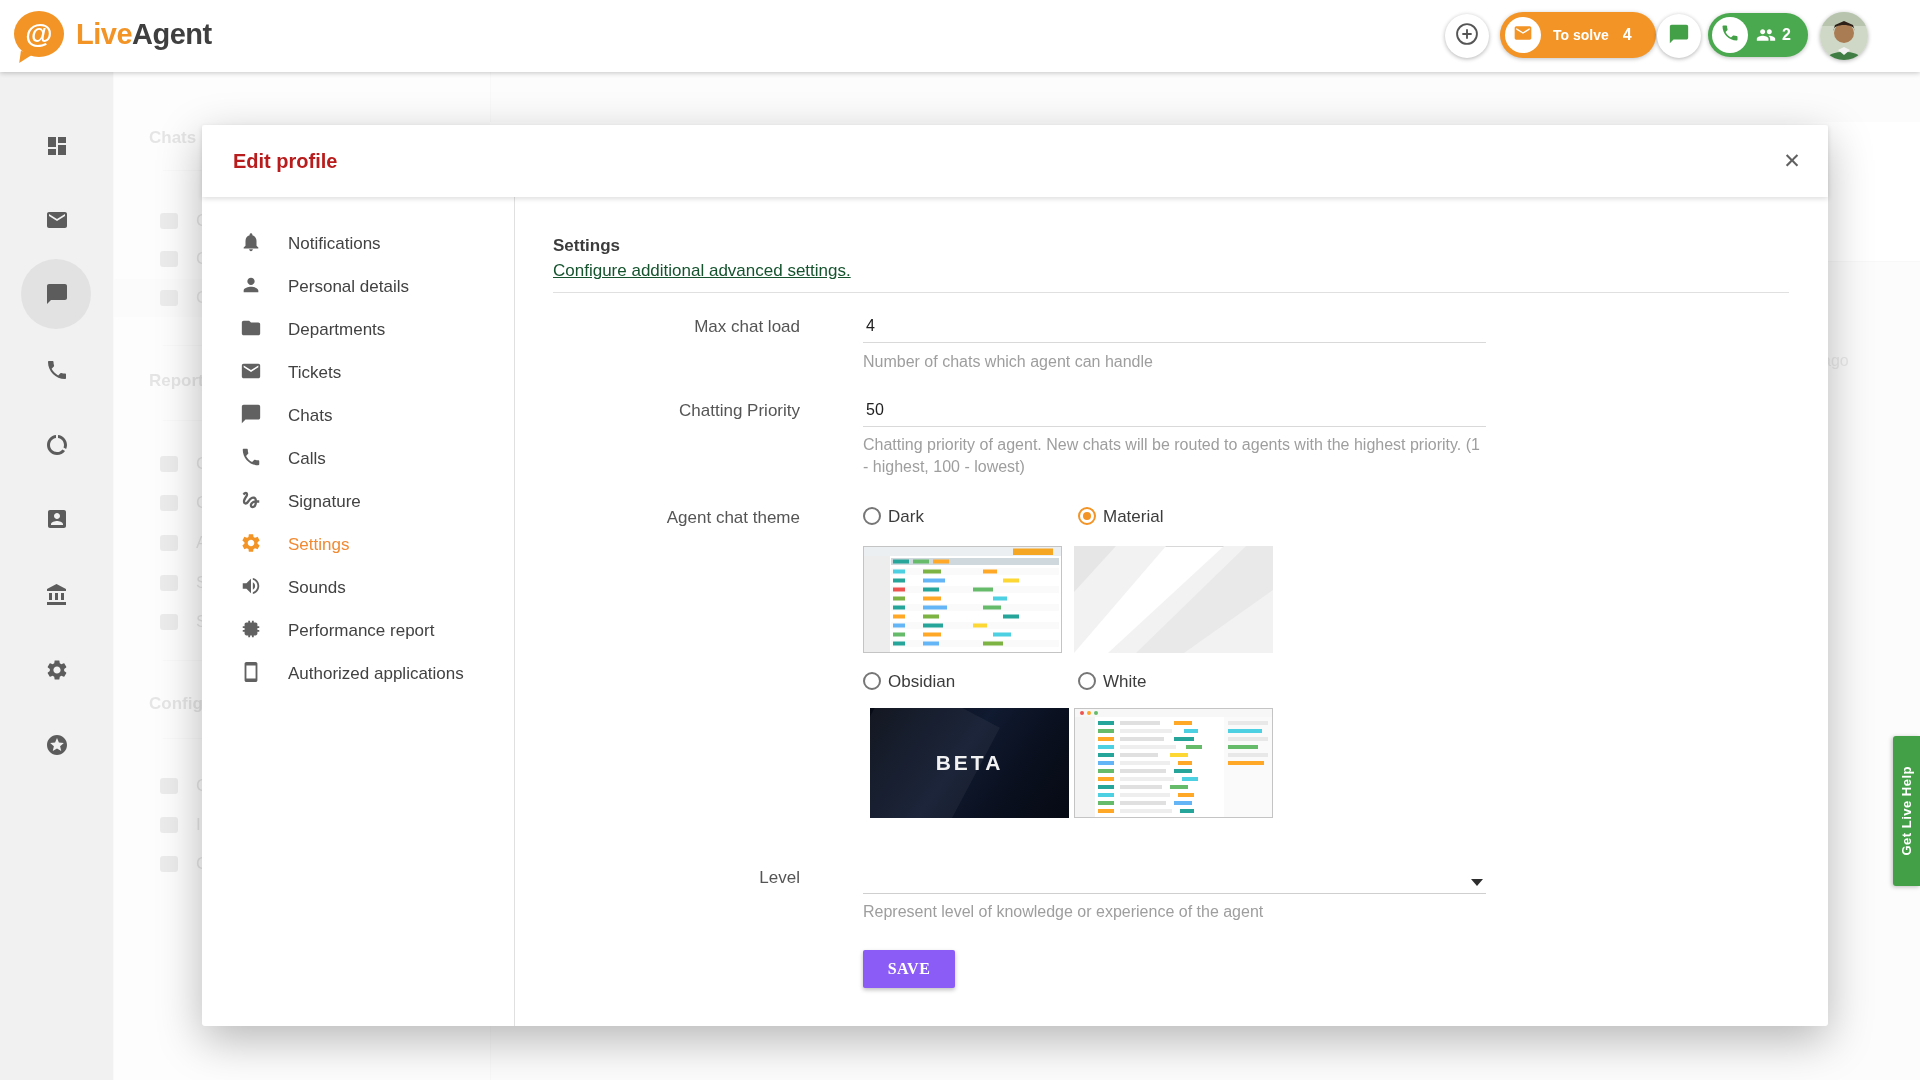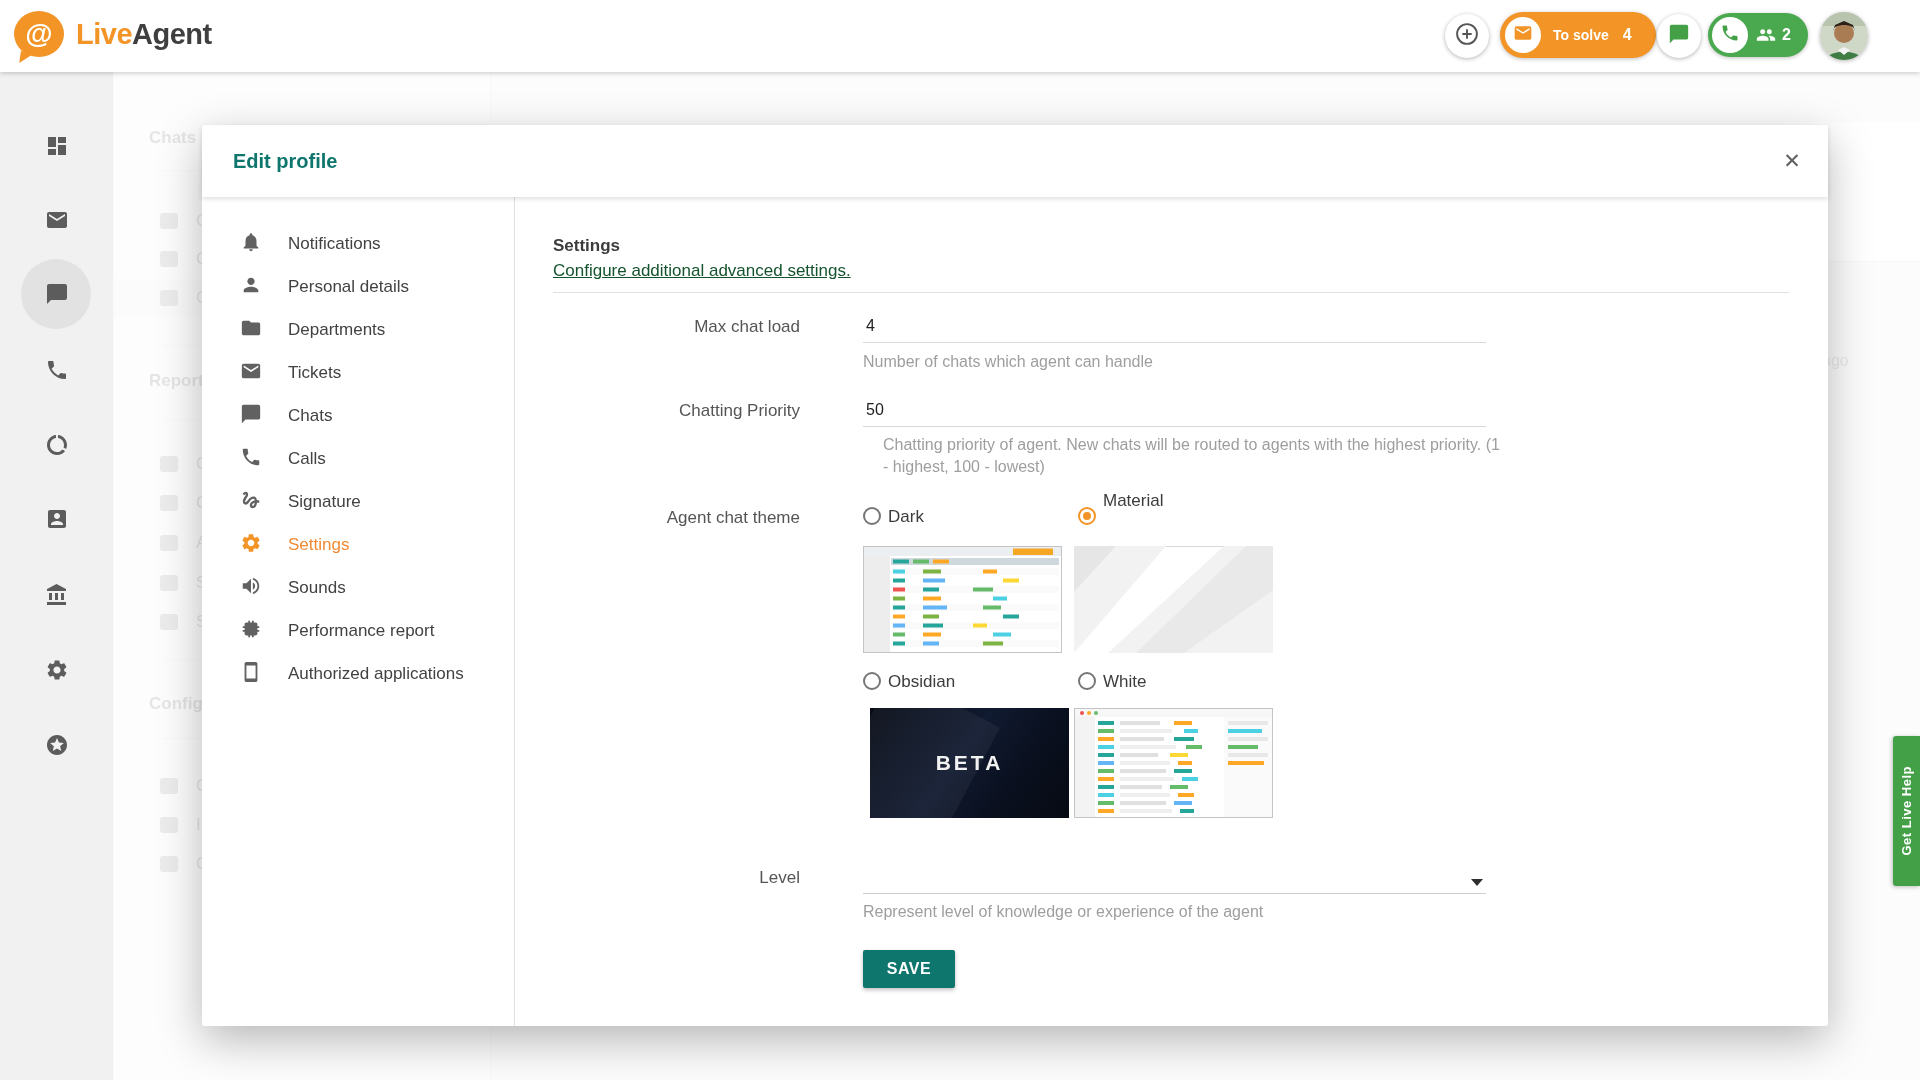--- a/index.html
+++ b/index.html
@@ -62,21 +62,21 @@
   .bg-item.hl{background:#ececec;}
   .bg-card{position:absolute;left:377px;top:50px;right:0;height:139px;background:#fff;border-bottom:1px solid #dedede;}
   .bg-ago{position:absolute;left:1709px;top:280px;font-size:16px;color:#9e9e9e;}
 
   .overlay{position:absolute;left:113px;top:72px;right:0;bottom:0;background:rgba(255,255,255,0.78);z-index:20;}
 
   
   .modal{position:absolute;left:202px;top:125px;width:1626px;height:901px;background:#fff;
     border-radius:3px;box-shadow:0 14px 45px rgba(0,0,0,0.28);z-index:30;}
   .modal-header{position:relative;height:72px;box-shadow:0 2px 5px rgba(0,0,0,0.13);z-index:3;}
-  .modal-title{position:absolute;left:31px;top:0;line-height:72px;font-size:20px;font-weight:bold;color:#0f766e;}
+  .modal-title{position:absolute;left:31px;top:0;line-height:72px;font-size:20px;font-weight:bold;color:#b91c1c;}
   .modal-close{position:absolute;right:22px;top:22px;width:28px;height:28px;font-size:21px;color:#616161;
     display:flex;align-items:center;justify-content:center;cursor:pointer;}
   .modal-vdiv{position:absolute;left:312px;top:72px;bottom:0;width:1px;background:#e0e0e0;}
 
   .modal-nav{position:absolute;left:0;top:97px;width:312px;}
   .nav-item{height:43px;display:flex;align-items:center;padding-left:38px;cursor:pointer;}
   .nav-item svg{fill:#616161;flex:0 0 auto;}
   .nav-label{margin-left:26px;font-size:17px;color:#424242;}
   .nav-item.active svg{fill:#F29426;}
   .nav-item.active .nav-label{color:#F08A33;}
@@ -100,22 +100,22 @@
   .thumb{position:absolute;z-index:31;cursor:pointer;}
   .thumb-obsidian{background:linear-gradient(125deg,#070b16 0%,#101a30 45%,#0a101f 70%,#060a13 100%);
     display:flex;align-items:center;justify-content:center;overflow:hidden;}
   .thumb-obsidian:before{content:"";position:absolute;left:-30px;top:-20px;width:120px;height:200px;
     background:rgba(255,255,255,0.05);transform:rotate(28deg);}
   .beta-text{color:#f2f2f2;font-size:21px;font-weight:bold;letter-spacing:3px;}
 
   .lvl-arrow{position:absolute;left:1471px;top:879px;width:0;height:0;border-left:6px solid transparent;
     border-right:6px solid transparent;border-top:7px solid #2e2e2e;z-index:31;cursor:pointer;}
 
-  .save-btn{position:absolute;left:863px;top:950px;width:92px;height:38px;background:#0f766e;border:none;
-    border-radius:2px;color:#fff;font-family:Liberation Sans, sans-serif;font-size:16px;font-weight:bold;
+  .save-btn{position:absolute;left:863px;top:950px;width:92px;height:38px;background:#8b5cf6;border:none;
+    border-radius:2px;color:#fff;font-family:Liberation Serif, serif;font-size:16px;font-weight:bold;
     letter-spacing:0.5px;box-shadow:0 2px 4px rgba(0,0,0,0.25);z-index:31;cursor:pointer;}
 
   
   .live-help{position:absolute;left:1893px;top:736px;width:27px;height:150px;background:#43A047;
     border-radius:3px 0 0 3px;box-shadow:-1px 1px 4px rgba(0,0,0,0.25);z-index:40;cursor:pointer;
     display:flex;align-items:center;justify-content:center;}
   .live-help span{writing-mode:vertical-rl;transform:rotate(180deg);color:#fff;font-size:13px;
     font-weight:bold;letter-spacing:0.5px;white-space:nowrap;}
 </style>
 </head>
@@ -370,27 +370,27 @@
 <div class="c-hr"></div>
 
 <div class="f-label" style="top:317px;">Max chat load</div>
 <div class="f-value" style="top:317px;">4</div>
 <div class="f-line" style="top:342px;"></div>
 <div class="f-help" style="top:351px;">Number of chats which agent can handle</div>
 
 <div class="f-label" style="top:401px;">Chatting Priority</div>
 <div class="f-value" style="top:401px;text-align:right;">50</div>
 <div class="f-line" style="top:426px;"></div>
-<div class="f-help" style="top:434px;margin-left:20px;">Chatting priority of agent. New chats will be routed to agents with the highest priority. (1 - highest, 100 - lowest)</div>
+<div class="f-help" style="top:434px;">Chatting priority of agent. New chats will be routed to agents with the highest priority. (1 - highest, 100 - lowest)</div>
 
 <div class="f-label" style="top:508px;">Agent chat theme</div>
 <div class="radio" style="left:863px;top:507px;"></div>
 <div class="radio-label" style="left:888px;top:507px;">Dark</div>
 <div class="radio checked" style="left:1078px;top:507px;"></div>
-<div class="radio-label" style="left:1103px;top:491px;">Material</div>
+<div class="radio-label" style="left:1103px;top:507px;">Material</div>
 
 <div class="thumb" style="left:863px;top:546px;width:199px;height:107px;">
   <svg width="199" height="107" viewBox="0 0 199 107">
     <rect x="0.5" y="0.5" width="198" height="106" fill="#ffffff" stroke="#c4c4c4"></rect>
     <rect x="1" y="1" width="197" height="9" fill="#eceff1"></rect>
     <rect x="150" y="2.5" width="40" height="6.5" fill="#F5A623"></rect>
     <rect x="1" y="10" width="26" height="96" fill="#ededed"></rect>
     <rect x="28" y="12" width="168" height="7" fill="#cfd8dc"></rect>
     <rect x="30" y="13.5" width="16" height="4" fill="#26a69a"></rect>
       <rect x="50" y="13.5" width="16" height="4" fill="#66bb6a"></rect>

